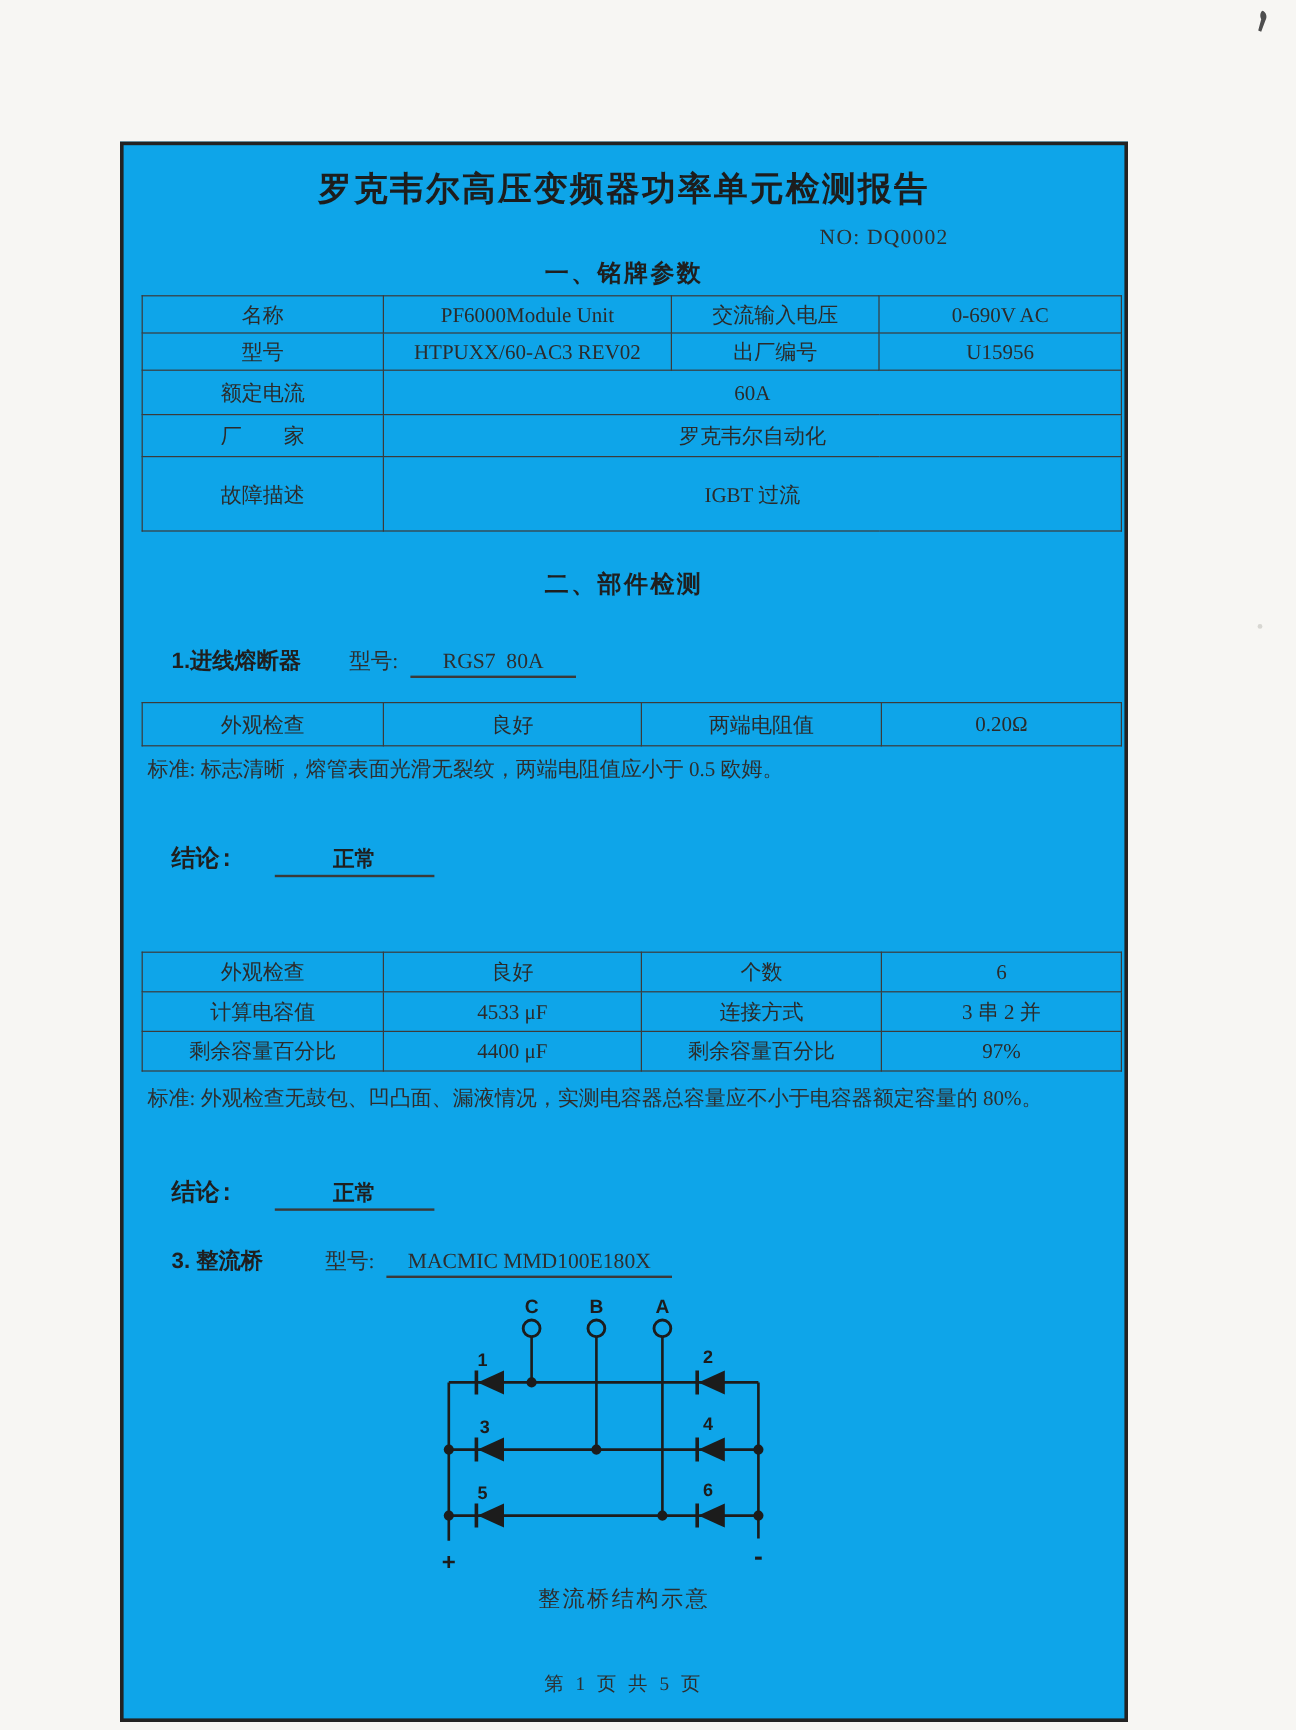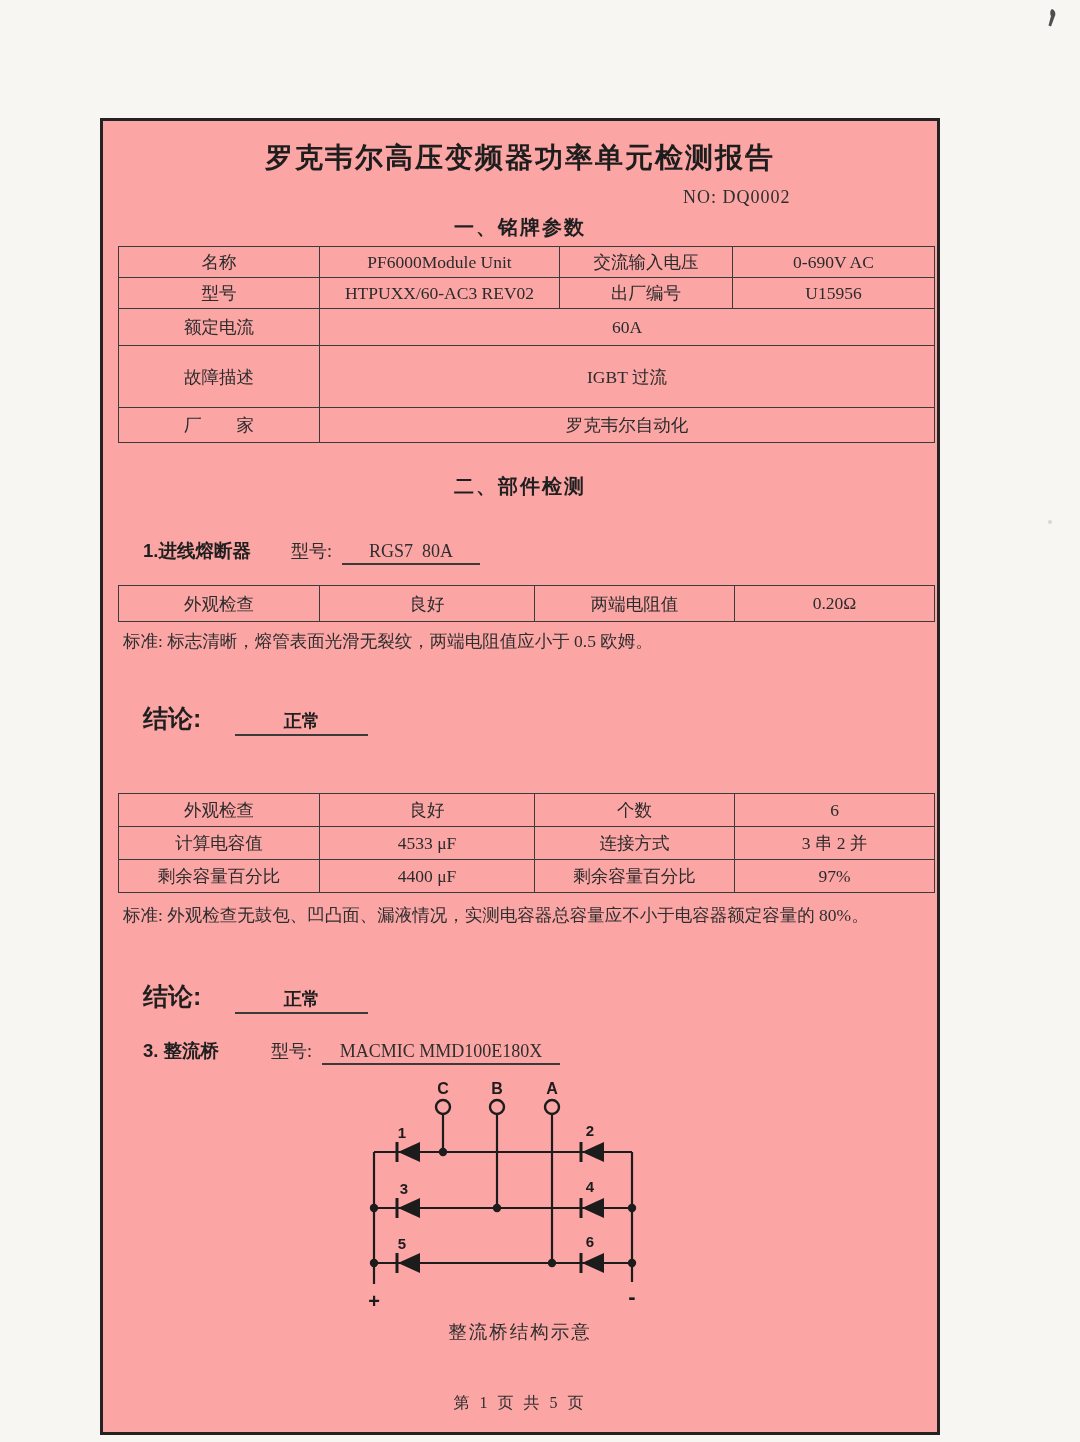--- a/index.html
+++ b/index.html
@@ -4,21 +4,21 @@
 <style>
   html,body{margin:0;padding:0;}
   body{
     width:1080px;height:1442px;position:relative;overflow:hidden;
     background:#f7f6f3;
     font-family:"Liberation Serif","DejaVu Serif",serif;
     color:#2e2e2e;
   }
   .page{
     position:absolute;left:100px;top:118px;width:834px;height:1311px;
-    border:3px solid #232323;background:#fca5a5;
+    border:3px solid #232323;background:#0ea5e9;
   }
   .abs{position:absolute;}
   .center{left:0;width:100%;text-align:center;}
   .report-title{
     top:18px;font-family:"Liberation Sans","DejaVu Sans",sans-serif;
     font-weight:bold;font-size:28px;letter-spacing:2px;color:#1d1d1d;
   }
   .doc-no{top:66px;left:580px;font-size:18px;letter-spacing:1px;}
   .sec-h{
     font-family:"Liberation Sans","DejaVu Sans",sans-serif;
@@ -37,22 +37,22 @@
     font-family:"Liberation Sans","DejaVu Sans",sans-serif;
     font-weight:bold;font-size:18.5px;color:#1f1f1f;
   }
   .model-label{display:inline-block;}
   .model-value{
     display:inline-block;text-align:center;border-bottom:2px solid #3a3a3a;
     padding:0 14px 1px 14px;white-space:pre;
   }
   .std-line{left:20px;font-size:17.5px;white-space:pre;}
   .concl-label{
-    font-family:Liberation Sans, sans-serif;
-    font-weight:bold;font-size:25px;color:#1f1f1f;
+    font-family:Liberation Mono, monospace;
+    font-weight:bold;font-size:20px;color:#1f1f1f;
   }
   .concl-value{
     display:inline-block;min-width:105px;text-align:center;
     border-bottom:2px solid #3a3a3a;margin-left:34px;padding:0 14px 1px 14px;
     font-family:"Liberation Sans","DejaVu Sans",sans-serif;
     font-weight:bold;font-size:18px;color:#1f1f1f;
   }
   .caption{top:1198px;font-size:18.5px;letter-spacing:2px;}
   .footer{top:1272px;font-size:16px;letter-spacing:3px;}
   svg .wire{stroke:#1c1c1c;stroke-width:2.2;fill:none;}
@@ -97,27 +97,27 @@
       <tr style="height:31px">
         <td>型号</td>
         <td>HTPUXX/60-AC3 REV02</td>
         <td>出厂编号</td>
         <td>U15956</td>
       </tr>
       <tr style="height:37px">
         <td>额定电流</td>
         <td colspan="3">60A</td>
       </tr>
+      <tr style="height:35px">
+        <td>厂　　家</td>
+        <td colspan="3">罗克韦尔自动化</td>
+      </tr>
       <tr style="height:62px">
         <td>故障描述</td>
         <td colspan="3">IGBT 过流</td>
-      </tr>
-      <tr style="height:35px">
-        <td>厂　　家</td>
-        <td colspan="3">罗克韦尔自动化</td>
       </tr>
     </tbody>
   </table>
 
   <div class="abs center sec-h" style="top:352px">二、部件检测</div>
 
   <div class="abs item-line" style="top:396px">
     <span class="item-name">1.进线熔断器</span><span class="model-label" style="margin-left:40px">型号:</span><span class="model-value" style="min-width:110px;margin-left:10px">RGS7  80A</span>
   </div>
 

